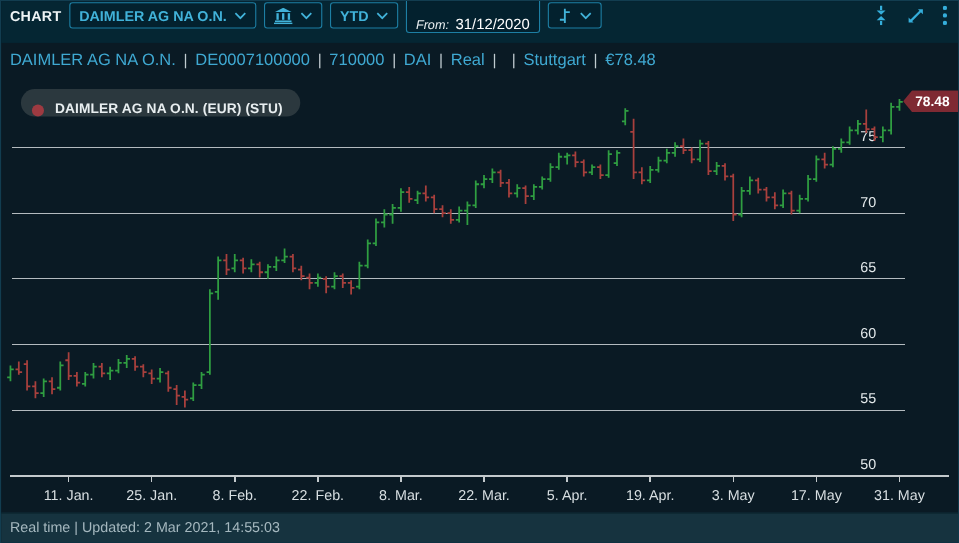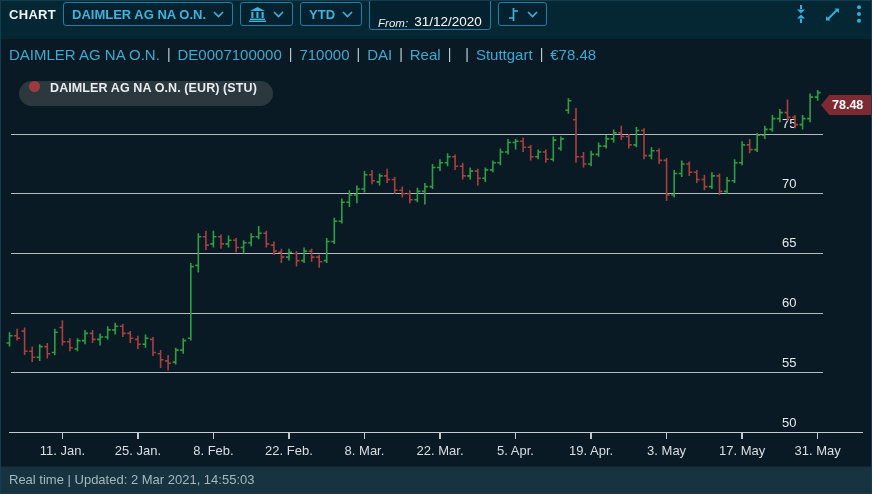--- a/index.html
+++ b/index.html
@@ -36,32 +36,31 @@
   .breadcrumb {
     position:absolute; top:38px; left:0; width:100%; height:30px;
     display:flex; align-items:center; padding-left:8px; white-space:nowrap;
     font-size:15px;
   }
   .bc-item { color:#3fa9d2; cursor:pointer; }
   .bc-sep { color:#c0cbd0; margin:0 7px; font-size:14px; }
   
   .legend {
     position:absolute; left:18px; top:80px; height:25px;
-    background:#2b383e; border-radius:13px; display:flex; align-items:flex-start;
+    background:#2b383e; border-radius:13px; display:flex; align-items:flex-end;
     gap:10px; padding:0 16px 0 10px; z-index:3;
   }
   .legend-dot { width:11px; height:11px; border-radius:50%; }
   .legend-text { color:#e8eef0; font-size:12.5px; font-weight:bold; letter-spacing:.1px; }
   
   .price-badge {
     position:absolute; left:820px; top:81px; width:52px; height:20px; z-index:3;
     display:flex; align-items:center; padding-left:11px;
     color:#ffffff; font-size:12.5px; font-weight:bold;
     clip-path:polygon(0 50%, 16% 0, 100% 0, 100% 100%, 16% 100%);
-    margin-top:13px;
   }
   
   #chart-svg { position:absolute; left:0; top:0; z-index:1; }
   
   .status-bar {
     position:absolute; left:0; bottom:0; width:100%; height:27px;
     background:#16333f; border-top:1px solid #0c2530;
     color:#a5b8bf; font-size:13px; line-height:26px; padding-left:8px;
   }
 </style>

